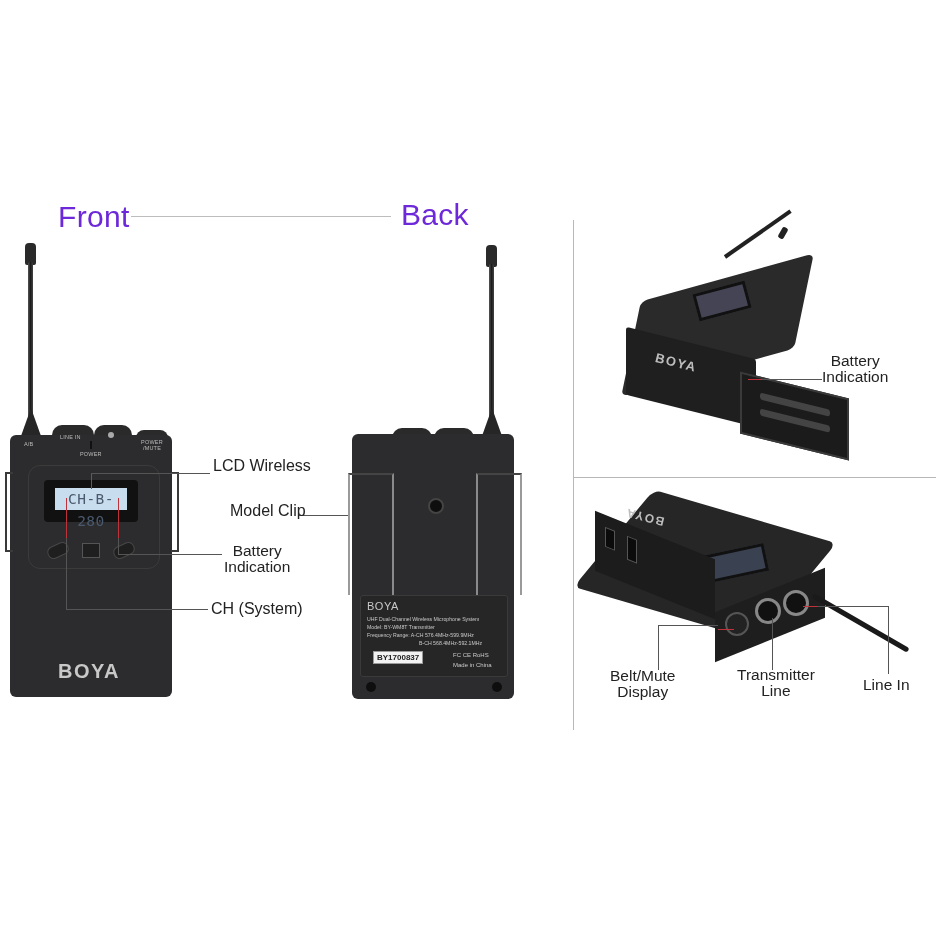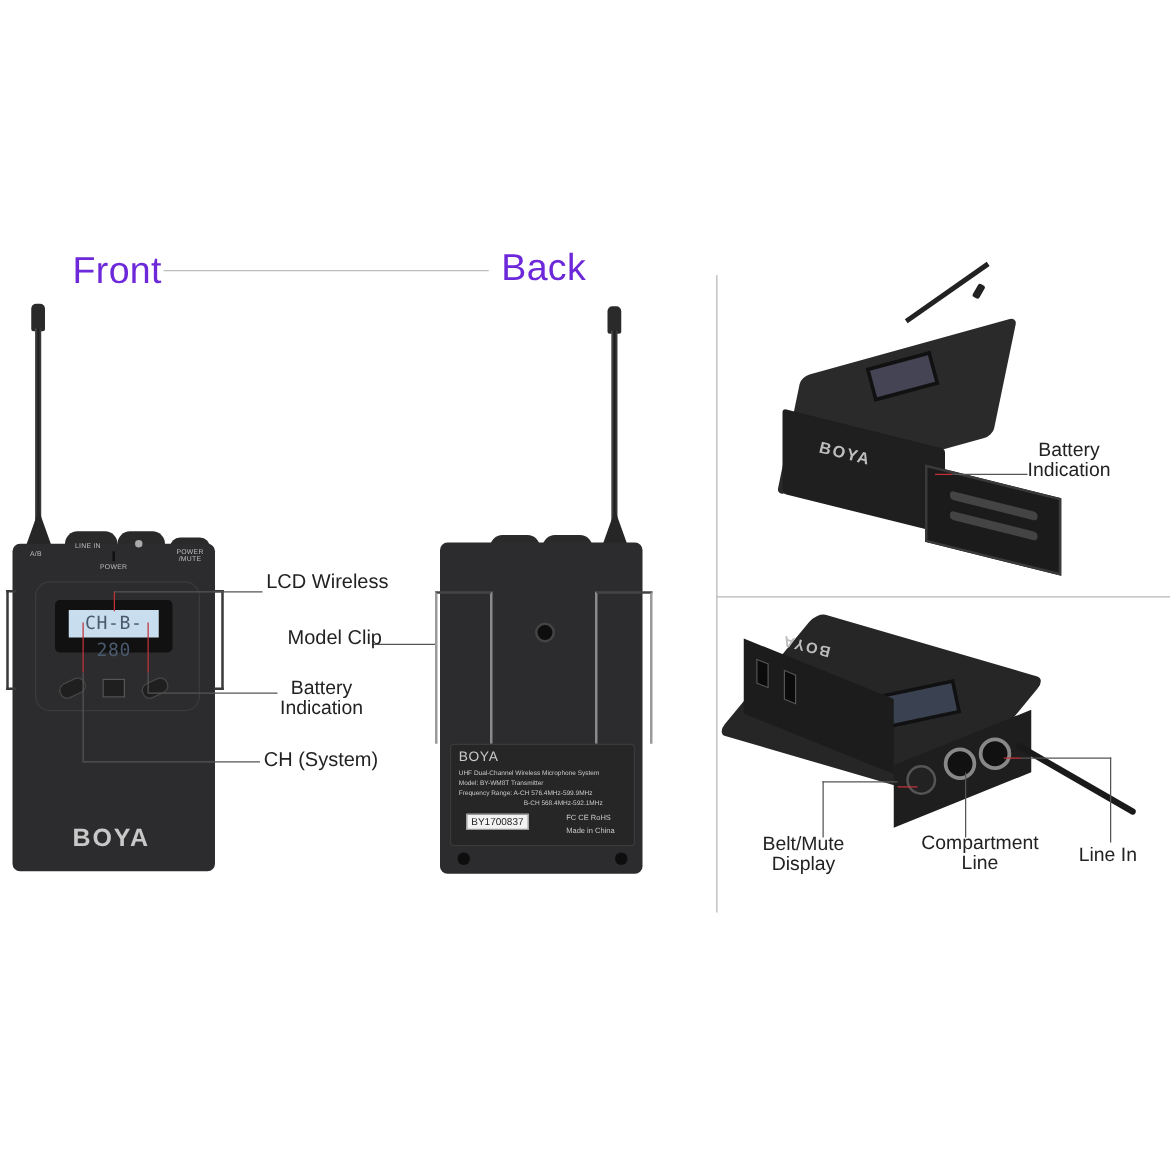--- a/index.html
+++ b/index.html
@@ -21,21 +21,21 @@
   .bump { position:absolute; background:#2a2a2a; border-radius:10px 10px 0 0; }
   .tiny { position:absolute; font-size:5.5px; color:#bbb; text-align:center; letter-spacing:0.2px; }
   .lcd-frame { position:absolute; background:#111; border-radius:4px; }
   .lcd { position:absolute; background:#c8ddee; color:#4a5a6e; font-family:"DejaVu Sans Mono", monospace; font-size:14.5px; letter-spacing:0.5px; }
   .btn-oval { position:absolute; width:20px; height:11px; background:#1f1f1f; border:1px solid #474747; border-radius:6px; transform:rotate(-25deg); }
   .btn-sq { position:absolute; width:16px; height:13px; background:#1f1f1f; border:1px solid #555; }
   .logo { position:absolute; font-weight:bold; color:#c8c8c8; letter-spacing:1.5px; }
   .clip-wire { position:absolute; border:2px solid #9a9a9a; border-top-color:#444; }
   .label-plate { position:absolute; background:#262626; border:1px solid #3a3a3a; border-radius:3px; }
   .plate-text { position:absolute; color:#c9c9c9; font-size:5.2px; white-space:nowrap; }
-  .serial { position:absolute; background:#f2f2f2; color:#222; font-size:8px; font-weight:normal; padding:1px 3px; border:1px solid #999; }
+  .serial { position:absolute; background:#f2f2f2; color:#222; font-size:8px; font-weight:bold; padding:1px 3px; border:1px solid #999; }
   .screw { position:absolute; width:10px; height:10px; border-radius:50%; background:#0e0e0e; }
 </style>
 </head>
 <body>
 
 <div class="abs heading" style="left:58px; top:200px;">Front</div>
 <div class="abs" style="left:131px; top:216px; width:260px; height:1px; background:#bdbdbd;"></div>
 <div class="abs heading" style="left:401px; top:198px;">Back</div>
 
 <div class="divider" style="left:573px; top:220px; width:1px; height:510px;"></div>
@@ -158,16 +158,16 @@
 <div class="line-v" style="left:772px; top:618px; height:52px;"></div>
 <div class="line-h line-r" style="left:803px; top:606px; width:14px;"></div>
 <div class="line-h" style="left:817px; top:606px; width:72px;"></div>
 <div class="line-v" style="left:888px; top:606px; height:68px;"></div>
 
 <div class="abs callout" style="left:610px; top:668px;">
   <div>Belt/Mute</div>
   <div>Display</div>
 </div>
 <div class="abs callout" style="left:737px; top:667px;">
-  <div>Compartment</div>
+  <div>Transmitter</div>
   <div>Line</div>
 </div>
 <div class="abs callout" style="left:863px; top:677px;">Line In</div>
 
 </body></html>

